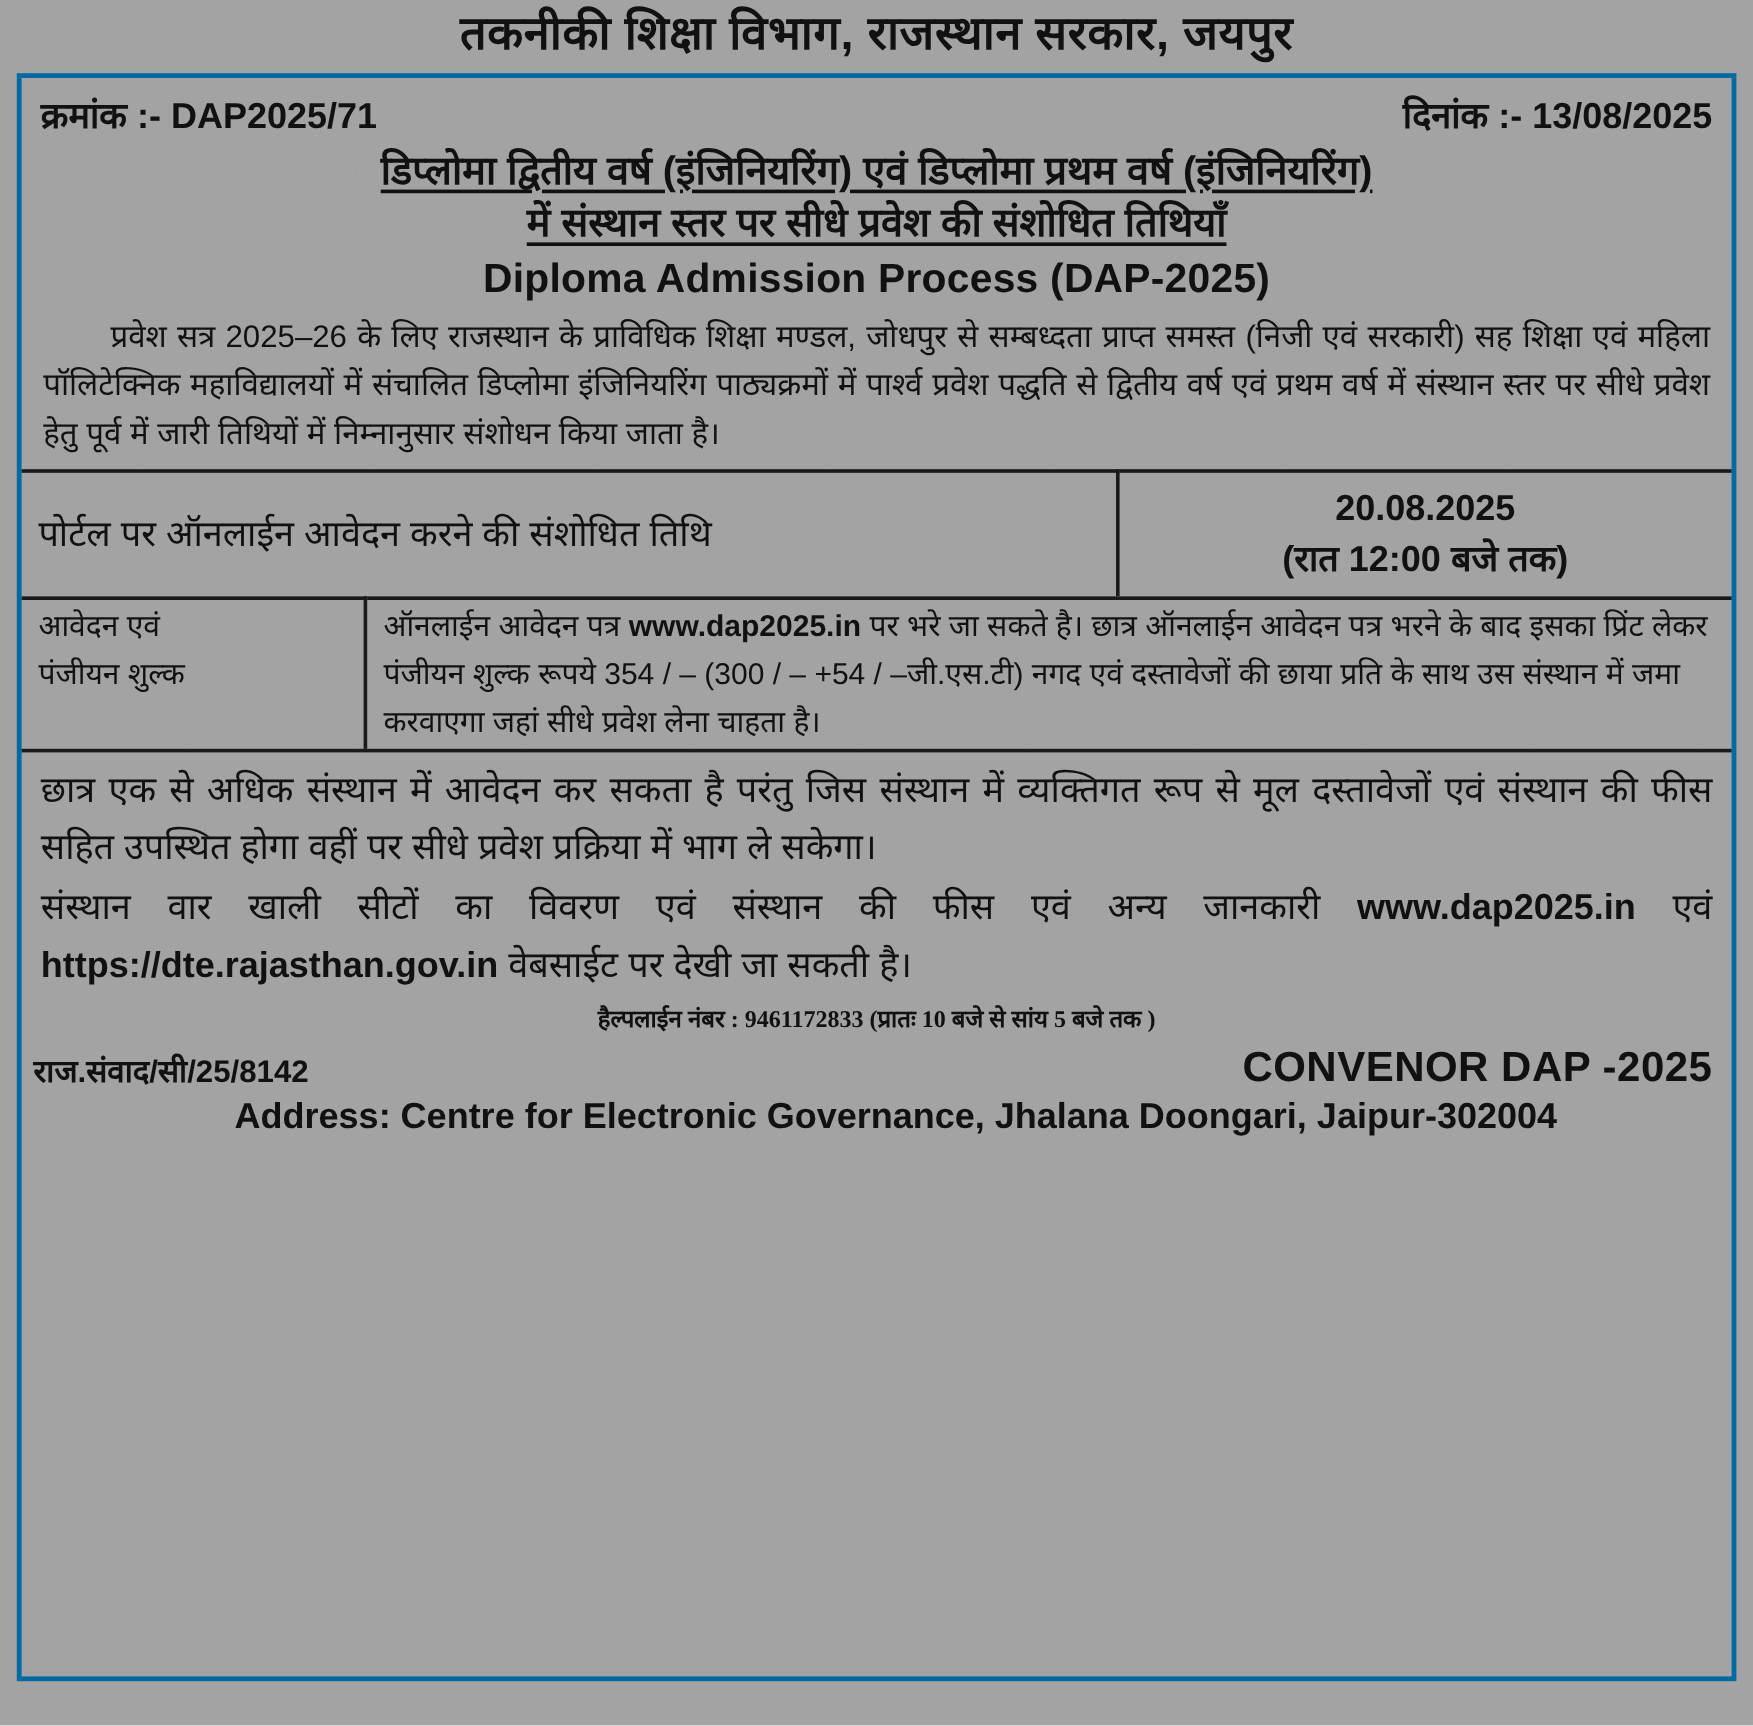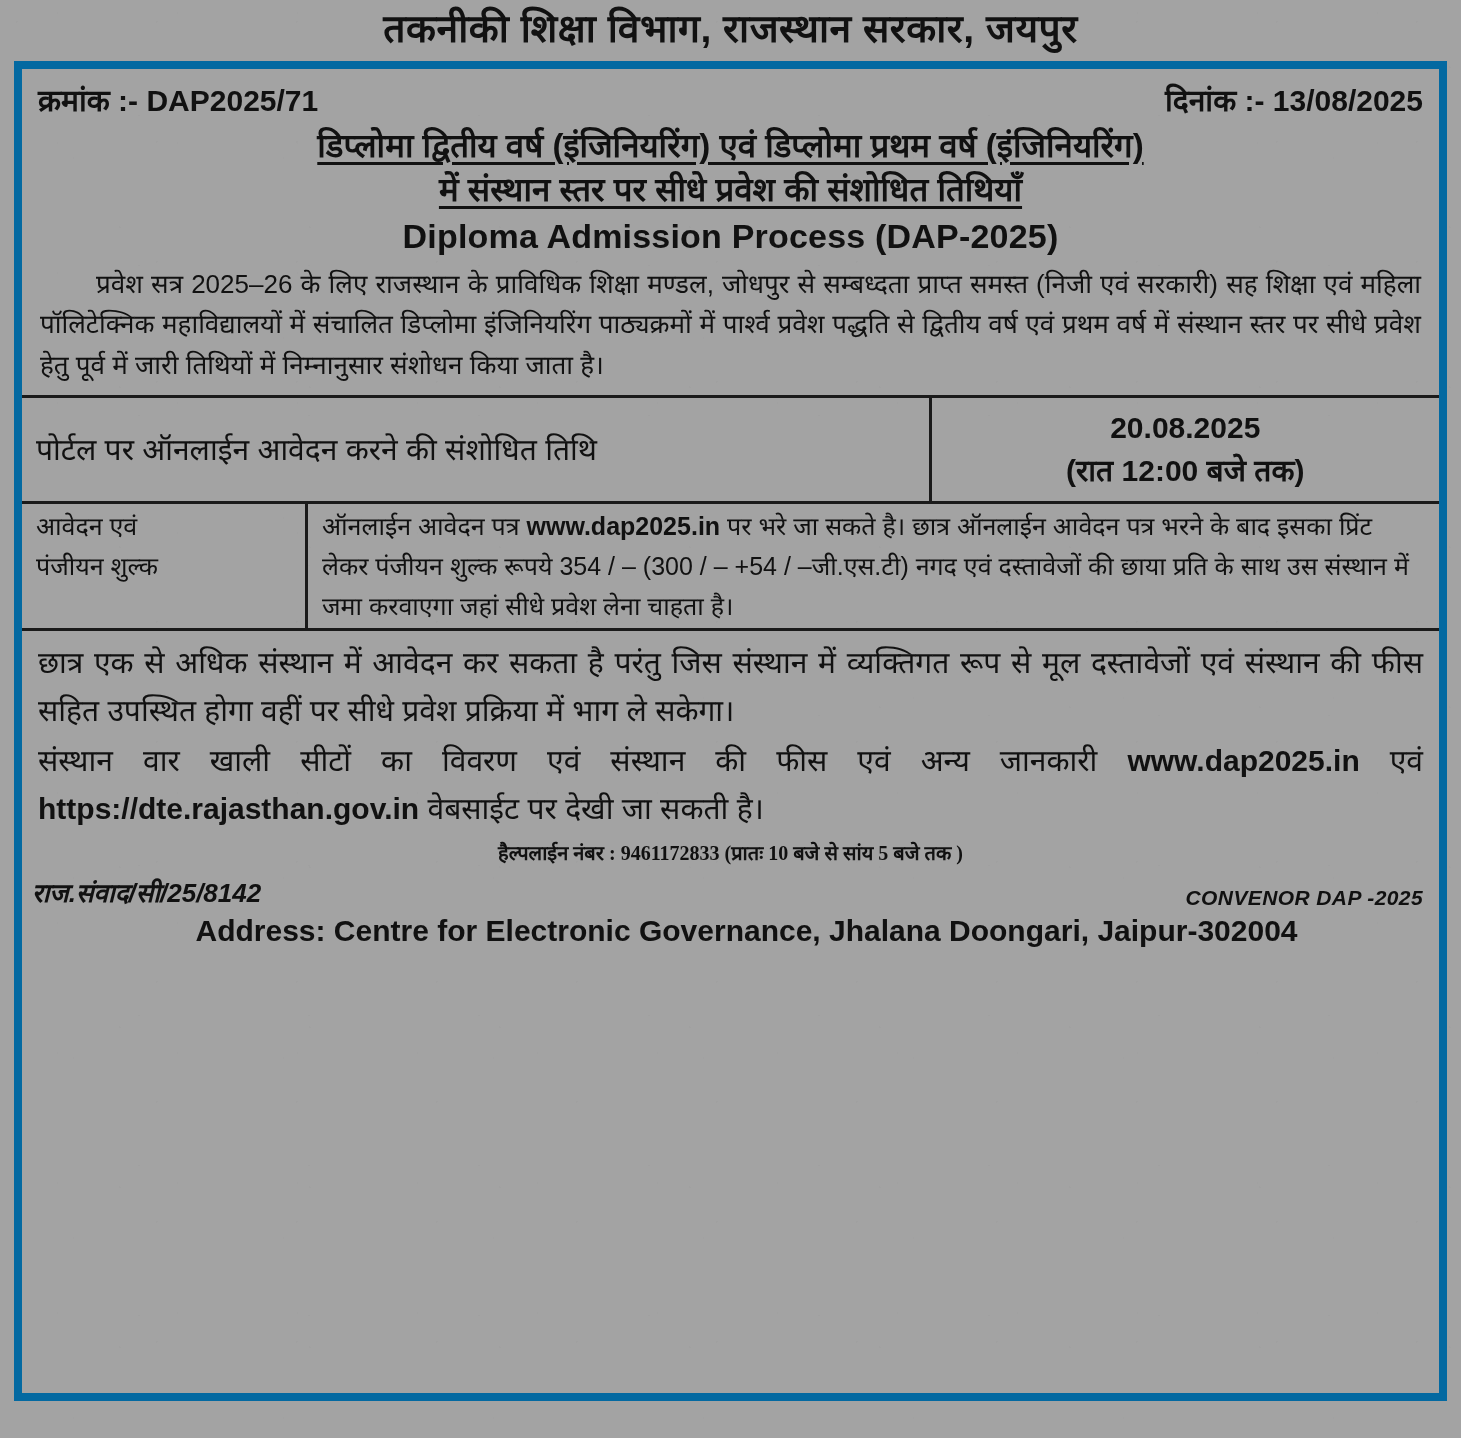--- a/index.html
+++ b/index.html
@@ -40,21 +40,21 @@
     text-align: center;
     font-weight: bold;
     font-size: 39px;
     letter-spacing: .5px;
     padding: 8px 0 10px 0;
     line-height: 1.1;
   }
   .notice-box {
     position: relative;
     margin: 0 14px 0 14px;
-    border: 8px solid #0369a1;
+    border: 4px solid #0369a1;
     box-sizing: border-box;
     height: 1340px;
     padding: 0;
   }
   .meta-row {
     display: flex;
     justify-content: space-between;
     align-items: baseline;
     padding: 10px 16px 0 16px;
     font-size: 30px;
@@ -136,24 +136,23 @@
     padding: 4px 0 2px 0;
     font-family: Liberation Serif, serif;
   }
   .footer-row {
     display: flex;
     justify-content: space-between;
     align-items: flex-end;
     padding: 6px 16px 0 10px;
     font-size: 27px;
     font-weight: bold;
-    font-style: italic;
   }
   .footer-left { font-size: 26px; }
-  .footer-right { font-size: 21px; letter-spacing: .4px; }
+  .footer-right { font-size: 35px; letter-spacing: .4px; }
   .address {
     text-align: center;
     font-weight: bold;
     font-size: 30px;
     padding: 4px 0 6px 0;
     margin-left: 32px;
   }
 </style>
 </head>
 <body>

